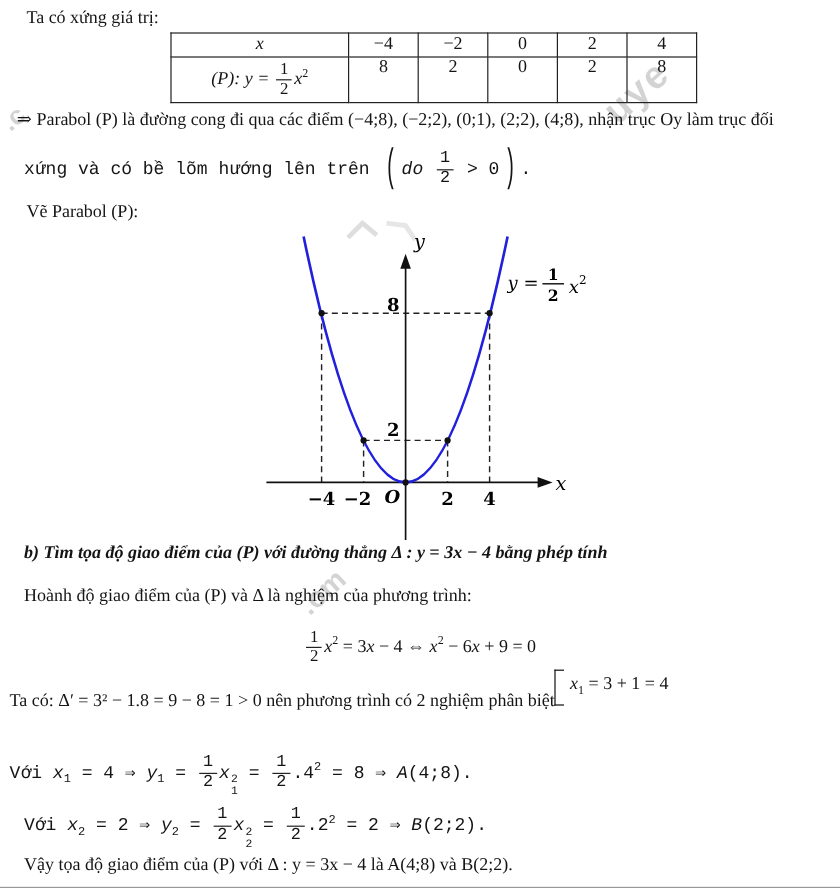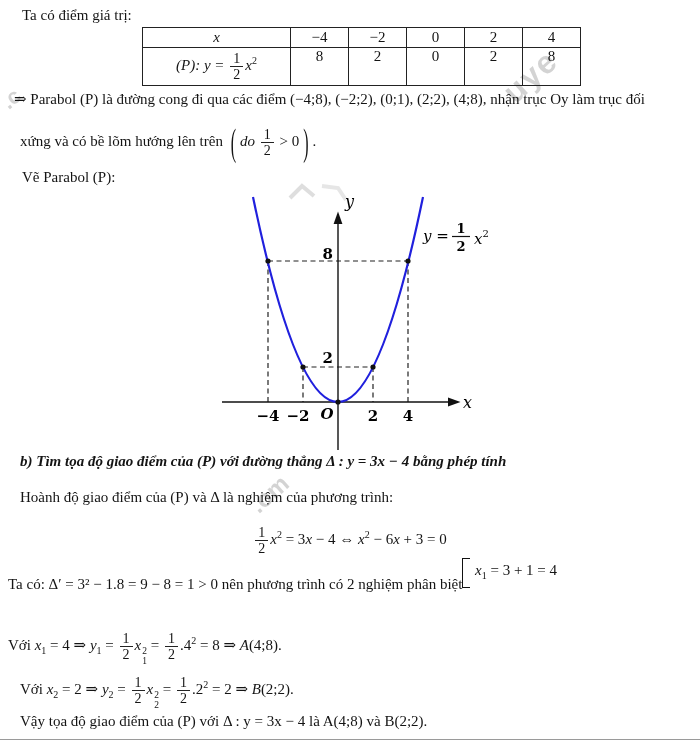--- a/index.html
+++ b/index.html
@@ -31,21 +31,21 @@
 
   
   table.vals{position:absolute;left:142px;top:27px;border-collapse:collapse;}
   table.vals td{border:1px solid #222;text-align:center;font-size:15px;padding:0 2px;}
   table.vals tr.hdr td{height:19px;}
   table.vals tr.second td{height:37px;vertical-align:top;}
   table.vals tr.second td.lbl{vertical-align:middle;}
   td.c0{width:143px;} td.cv{width:53px;}
 
   .line{position:absolute;white-space:nowrap;}
-  .mathline{position:absolute;white-space:nowrap;}
+  .mathline{position:absolute;white-space:nowrap;font-family:Liberation Mono, monospace;}
 
   
   .sys{position:absolute;left:462px;top:558px;display:flex;}
   .sys-bracket{width:7px;border-left:1.7px solid #111;border-top:1.7px solid #111;
                border-bottom:1.7px solid #111;margin-right:5px;}
   .sys-line{line-height:24px;font-size:15px;white-space:nowrap;}
 
   .eqline{position:absolute;left:0;width:700px;text-align:center;line-height:44px;top:513px;white-space:nowrap;}
 
   .bottom-rule{position:absolute;left:0;top:739px;width:700px;height:1px;background:#9a9a9a;}
@@ -62,21 +62,21 @@
 <body>
 
 <div class="wm wm-uye">uye</div>
 <div class="wm wm-c">.c</div>
 <div class="wm wm-om">.om</div>
 <svg class="abs" style="left:288px;top:180px" width="70" height="26">
   <polyline points="2,18 14,6 26,16" fill="none" stroke="rgba(190,190,190,0.5)" stroke-width="4"></polyline>
   <polyline points="34,6 50,8 58,20" fill="none" stroke="rgba(200,200,200,0.45)" stroke-width="4"></polyline>
 </svg>
 
-<div class="line" style="left:22px;top:7px">Ta có điểm giá trị:</div>
+<div class="line" style="left:22px;top:7px">Ta có xứng giá trị:</div>
 
 <table class="vals">
   <tbody>
       <tr class="hdr">
     <td class="c0 mi">x</td>
     <td class="cv">−4</td>
     <td class="cv">−2</td>
     <td class="cv">0</td>
     <td class="cv">2</td>
     <td class="cv">4</td>
@@ -159,21 +159,21 @@
 </svg>
 
 <div class="line bold-it" style="left:20px;top:453px">b) Tìm tọa độ giao điểm của (P) với đường thẳng Δ : y = 3x − 4 bằng phép tính</div>
 
 <div class="line" style="left:20px;top:489px">Hoành độ giao điểm của (P) và Δ là nghiệm của phương trình:</div>
 
 <div class="eqline">
   <span class="frac">
       <span class="num">1</span>
       <span class="den">2</span>
-    </span><span class="mi">x</span><sup>2</sup><span> = 3</span><span class="mi">x</span><span> − 4 ⇔ </span><span class="mi">x</span><sup>2</sup><span> − 6</span><span class="mi">x</span><span> + 3 = 0</span>
+    </span><span class="mi">x</span><sup>2</sup><span> = 3</span><span class="mi">x</span><span> − 4 ⇔ </span><span class="mi">x</span><sup>2</sup><span> − 6</span><span class="mi">x</span><span> + 9 = 0</span>
 </div>
 
 <div class="line" style="left:8px;top:576px">Ta có: Δ′ = 3² − 1.8 = 9 − 8 = 1 &gt; 0 nên phương trình có 2 nghiệm phân biệt</div>
 <div class="sys">
   <div class="sys-bracket"></div>
   <div>
     <div class="sys-line"><span class="mi">x</span><sub>1</sub><span> = 3 + 1 = 4</span></div>
   </div>
 </div>
 

